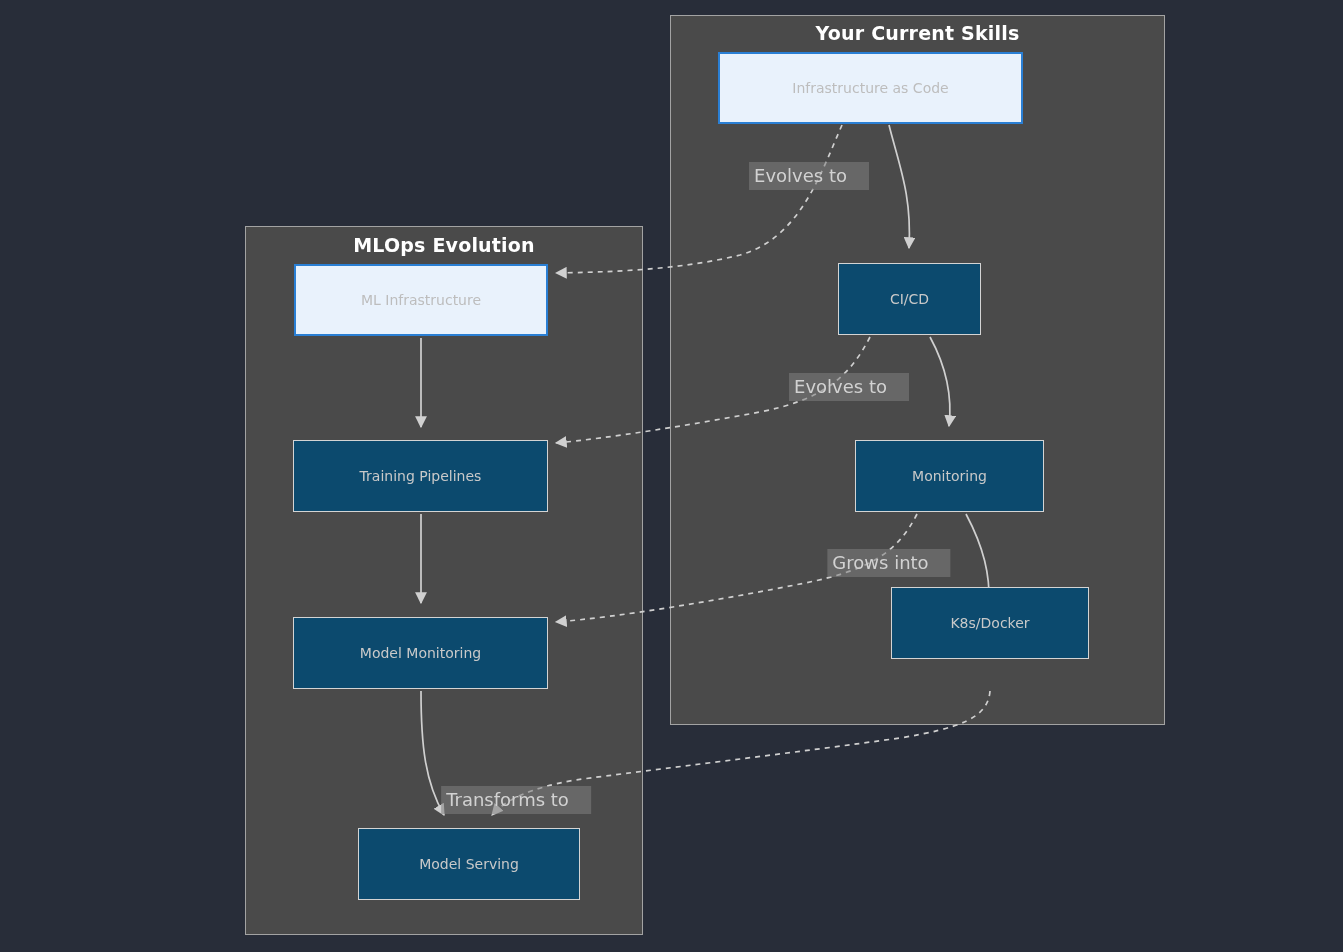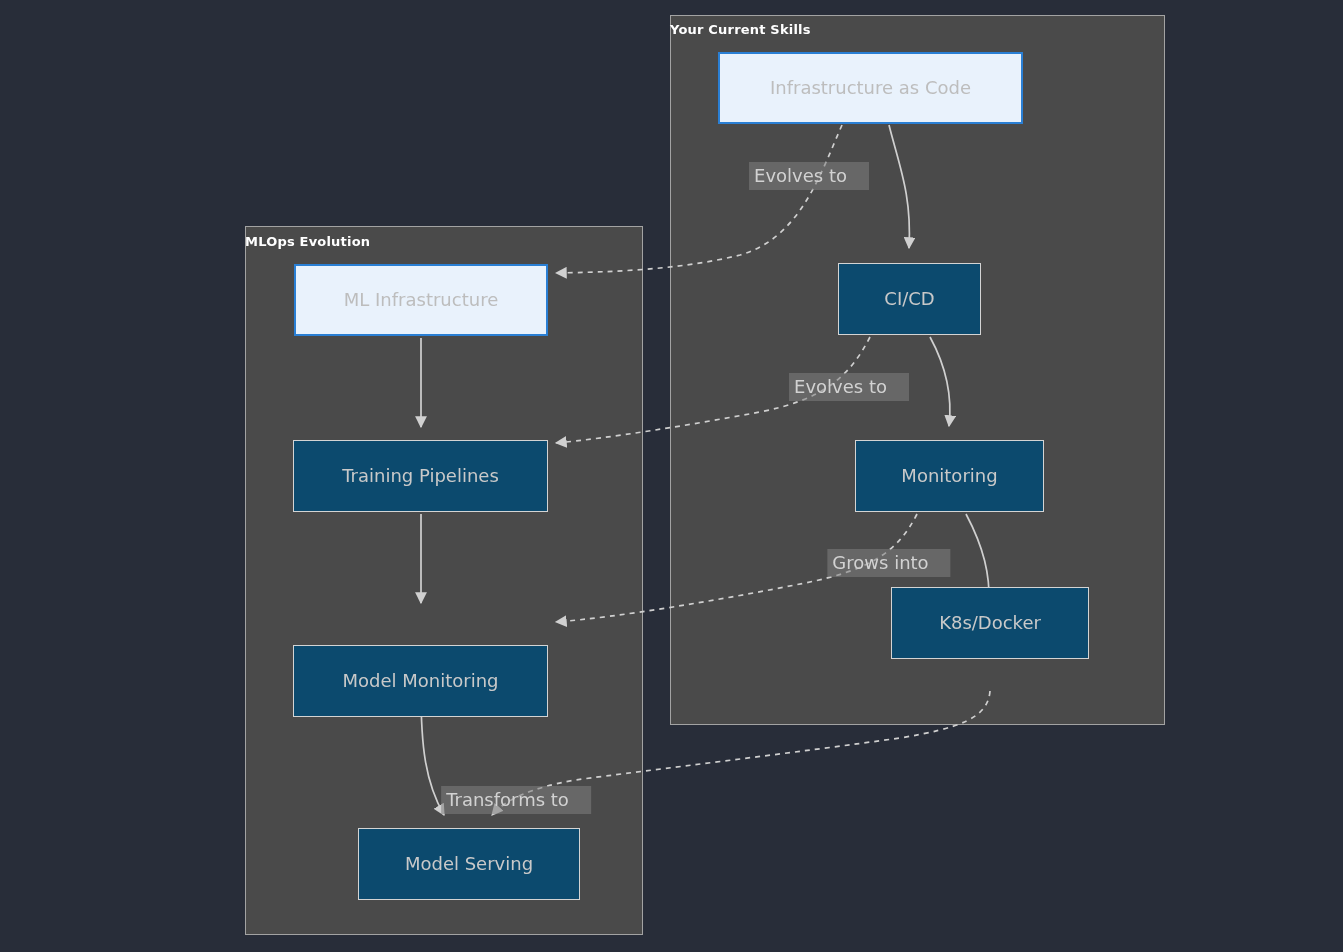--- a/index.html
+++ b/index.html
@@ -32,39 +32,39 @@
   .cluster {
     position: absolute;
     background: #4a4a4a;
     border: 1px solid #a3a3a3;
     box-sizing: border-box;
   }
   .cluster-title {
     position: absolute;
     left: 0;
     right: 0;
-    text-align: left;
+    text-align: center;
     color: #ffffff;
-    font-size: 13px;
+    font-size: 19px;
     font-weight: bold;
     letter-spacing: 0.2px;
     white-space: nowrap;
   }
 
   
   .node {
     position: absolute;
     box-sizing: border-box;
     display: flex;
     align-items: center;
     justify-content: center;
     text-align: center;
   }
   .node-label {
-    font-size: 18px;
+    font-size: 14px;
     line-height: 1.2;
     white-space: nowrap;
   }
   .node.dark {
     background: #0c4a6e;
     border: 1.6px solid #d4d4d4;
   }
   .node.dark .node-label {
     color: #c9c9c9;
   }
@@ -152,21 +152,21 @@
   </div>
 
   <div class="node highlight" style="left:294px; top:264px; width:254px; height:72px;">
     <span class="node-label">ML Infrastructure</span>
   </div>
 
   <div class="node dark" style="left:293px; top:440px; width:255px; height:72px;">
     <span class="node-label">Training Pipelines</span>
   </div>
 
-  <div class="node dark" style="left:293px; top:617px; width:255px; height:72px;margin-top:28px;">
+  <div class="node dark" style="left:293px; top:617px; width:255px; height:72px;">
     <span class="node-label">Model Monitoring</span>
   </div>
 
   <div class="node dark" style="left:358px; top:828px; width:222px; height:72px;">
     <span class="node-label">Model Serving</span>
   </div>
 
   <div class="edge-label" style="left:809px; top:176px;">Evolves to</div>
 
   <div class="edge-label" style="left:849px; top:387px;">Evolves to</div>

